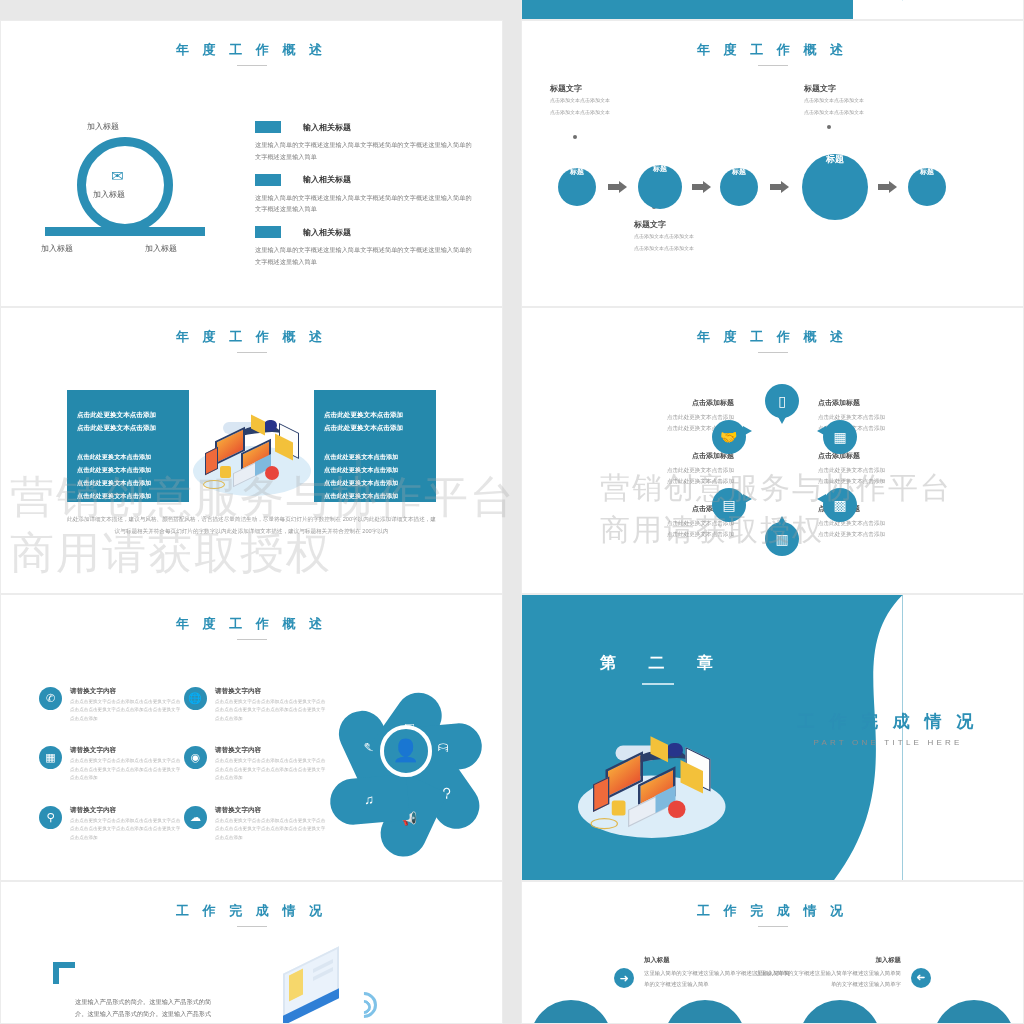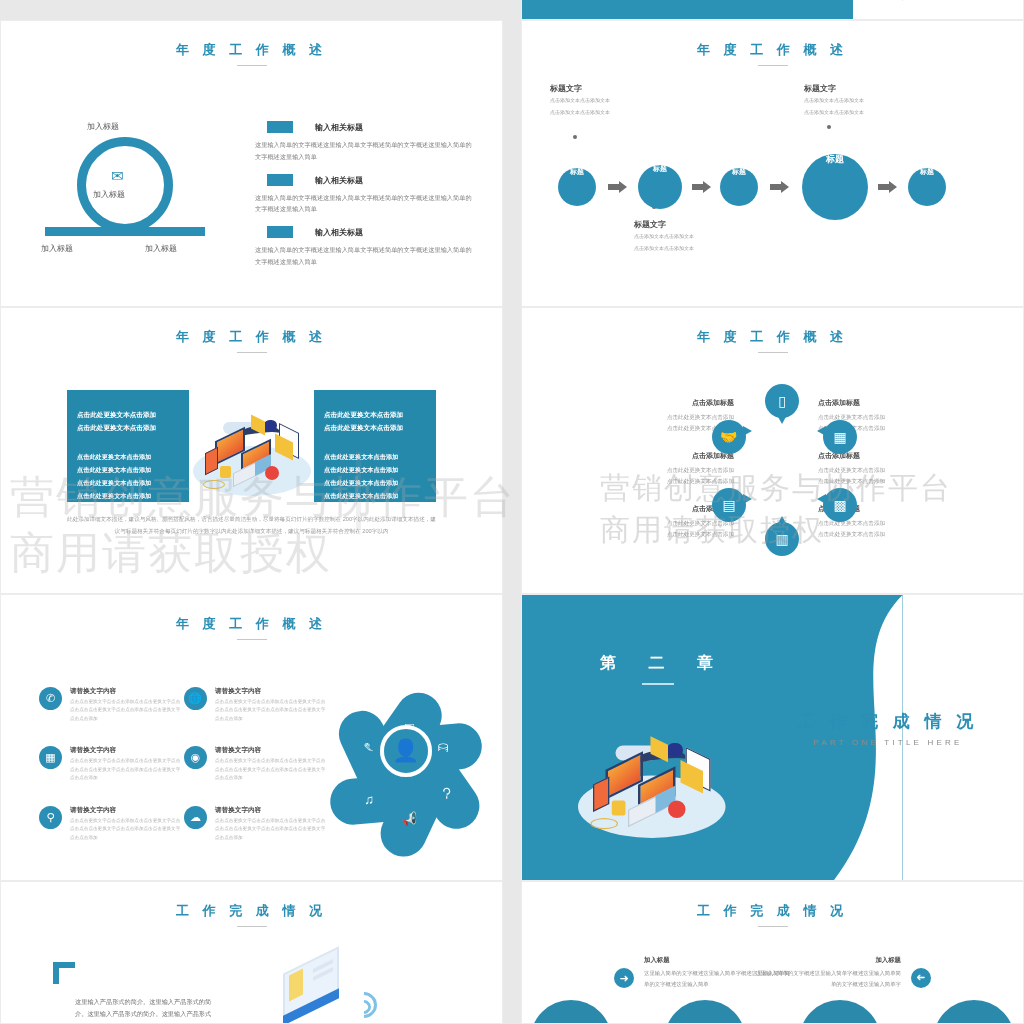--- a/index.html
+++ b/index.html
@@ -51,21 +51,21 @@
   }
   .qlbl { position: absolute; font-size: 8px; color: #555; white-space: nowrap; }
   .qlbl.top { left: 58px; top: 12px; }
   .qlbl.mid { left: 64px; top: 80px; }
   .qlbl.bl  { left: 12px; top: 134px; }
   .qlbl.br  { left: 116px; top: 134px; }
   .qmail { position: absolute; left: 82px; top: 58px; color: #2b8fb5; font-size: 15px; }
 
   .alist { position: absolute; left: 254px; top: 100px; width: 222px; }
   .aitem { margin-bottom: 11px; }
-  .ahead { display: flex; align-items: flex-end; gap: 22px; margin-left: 12px; }
+  .ahead { display: flex; align-items: center; gap: 22px; }
   .achip { width: 26px; height: 12px; background: #2b8fb5; flex: 0 0 auto; }
   .ahead-t { font-size: 8px; font-weight: bold; color: #3a3a3a; }
   .abody { font-size: 6.2px; color: #7b7b7b; line-height: 1.9; margin-top: 6px; }
 
   
   .flow { position: absolute; left: 30px; top: 120px; width: 445px; height: 110px; }
   .fcirc {
     position: absolute; border-radius: 50%; background: #2b8fb5; color: #fff;
     display: flex; justify-content: center;
     font-size: 7px; font-weight: bold; text-align: center; line-height: 1.15;

